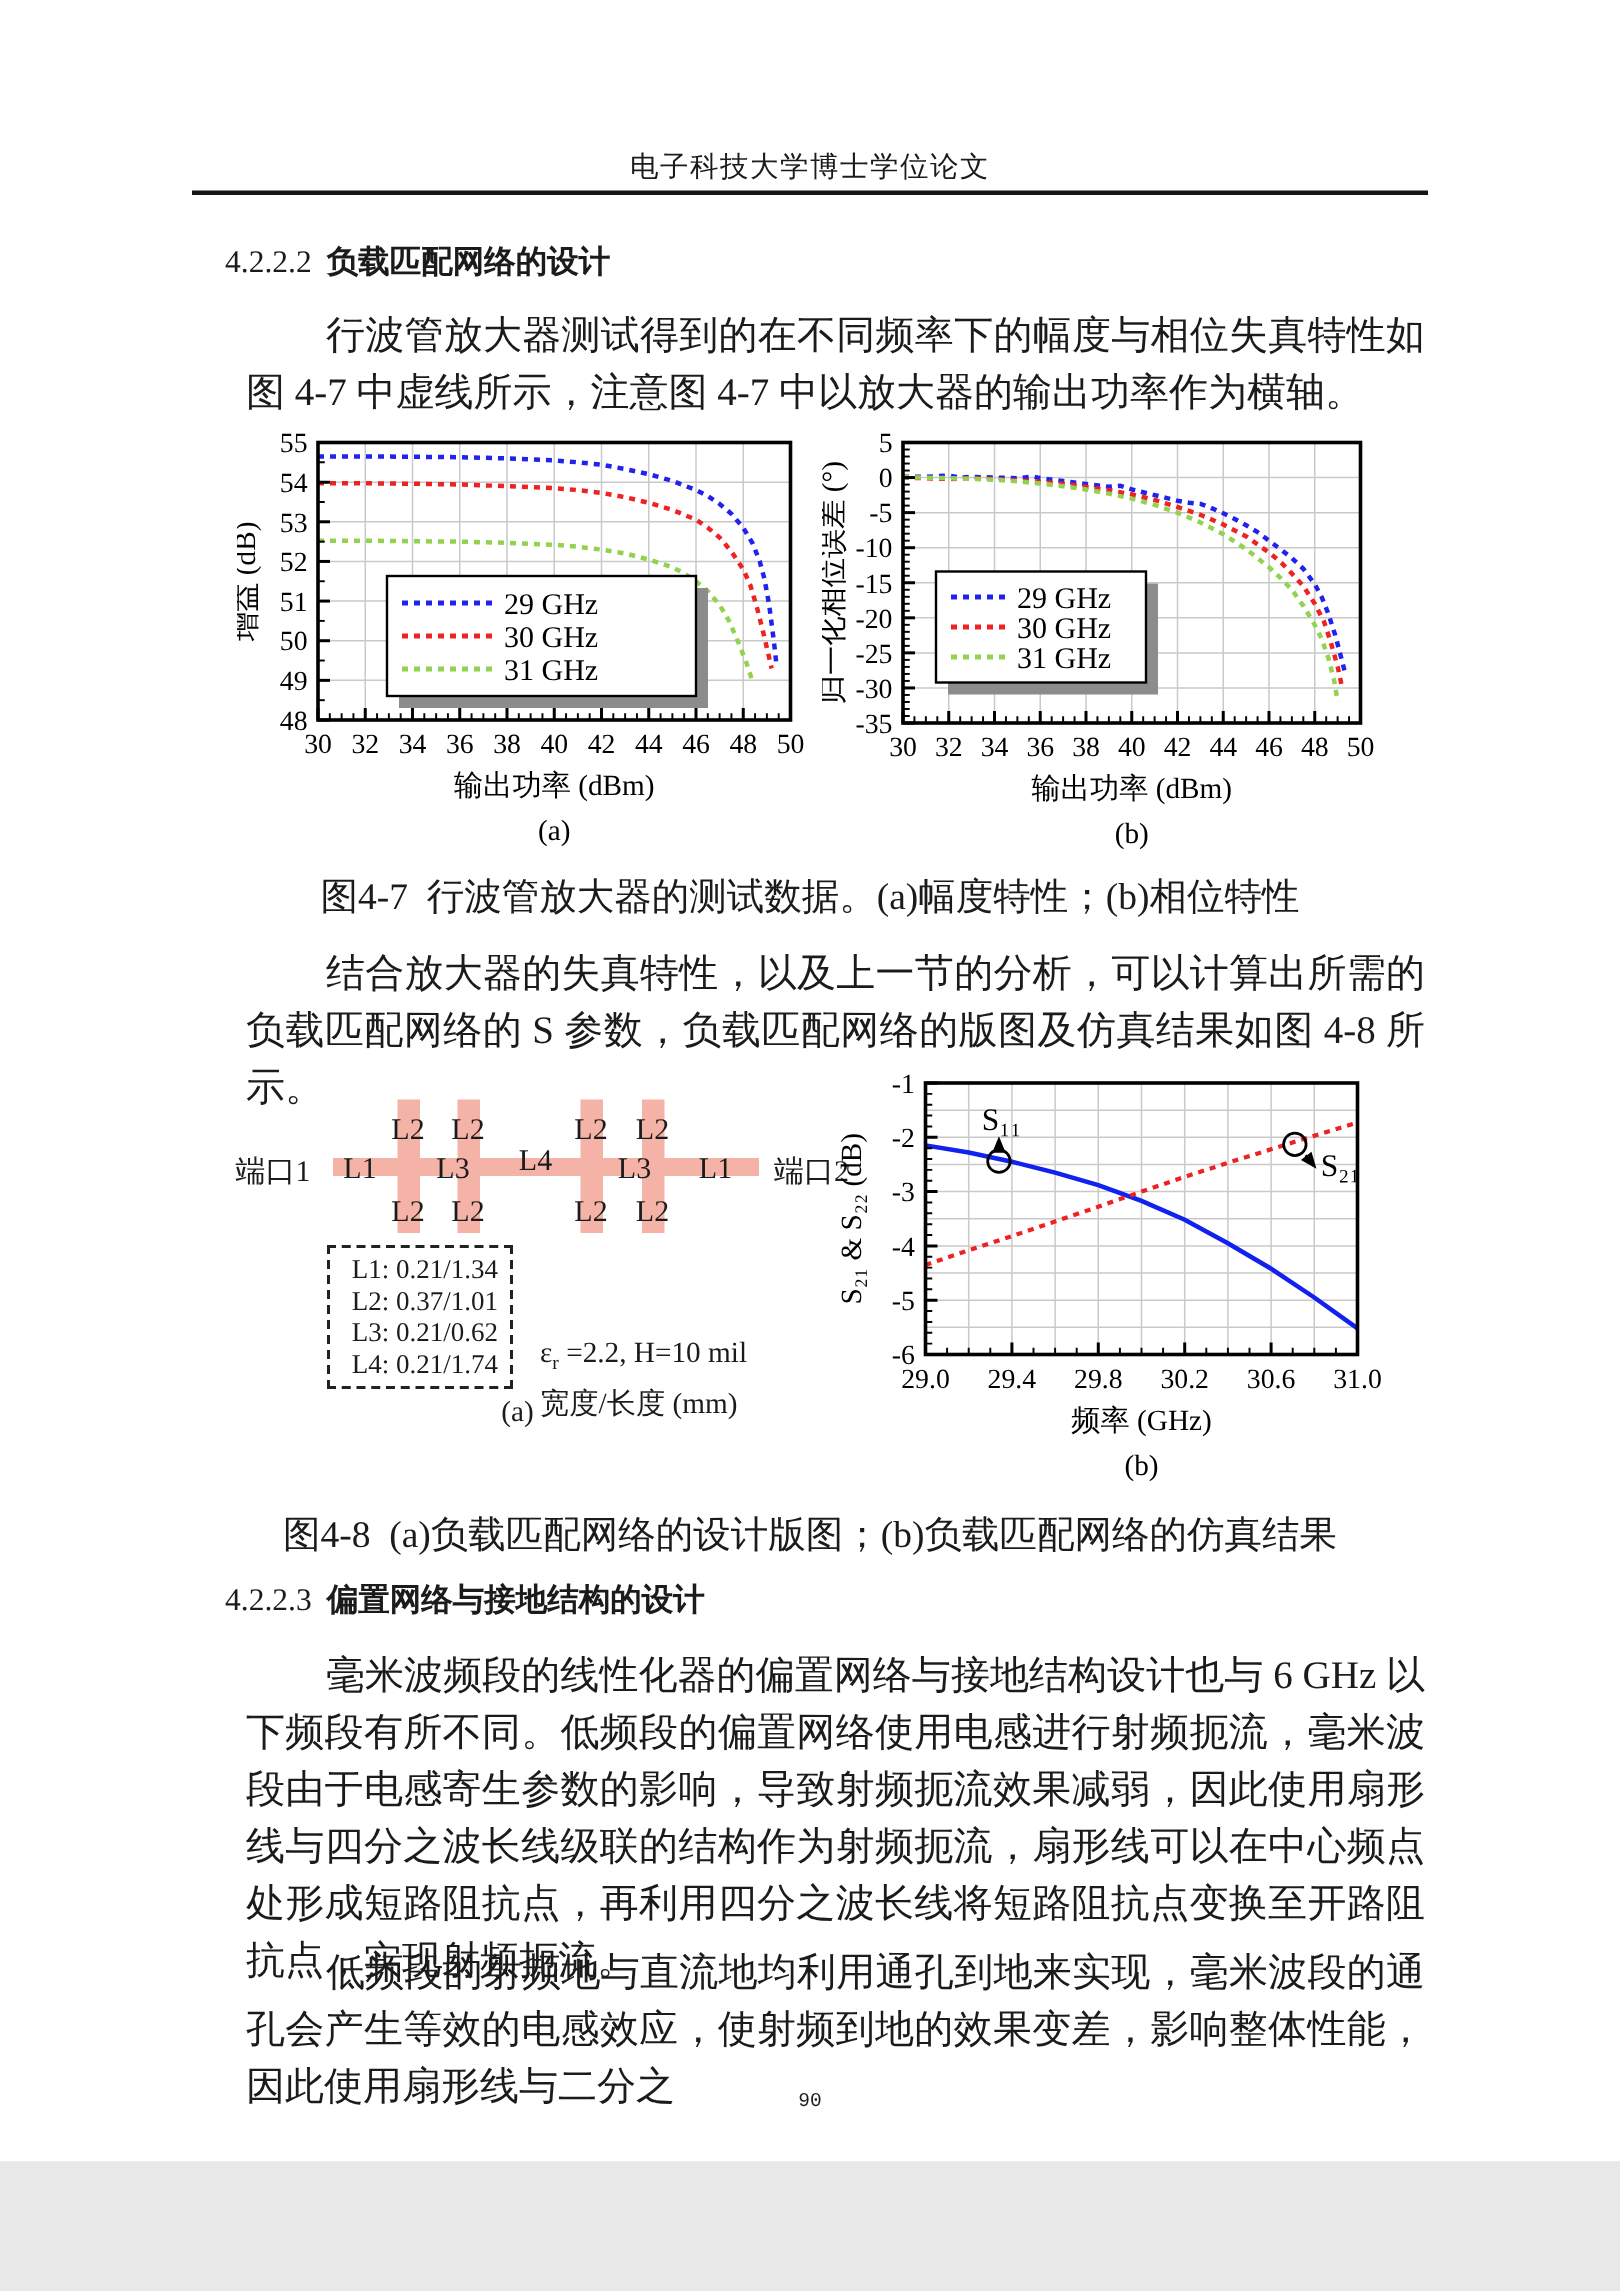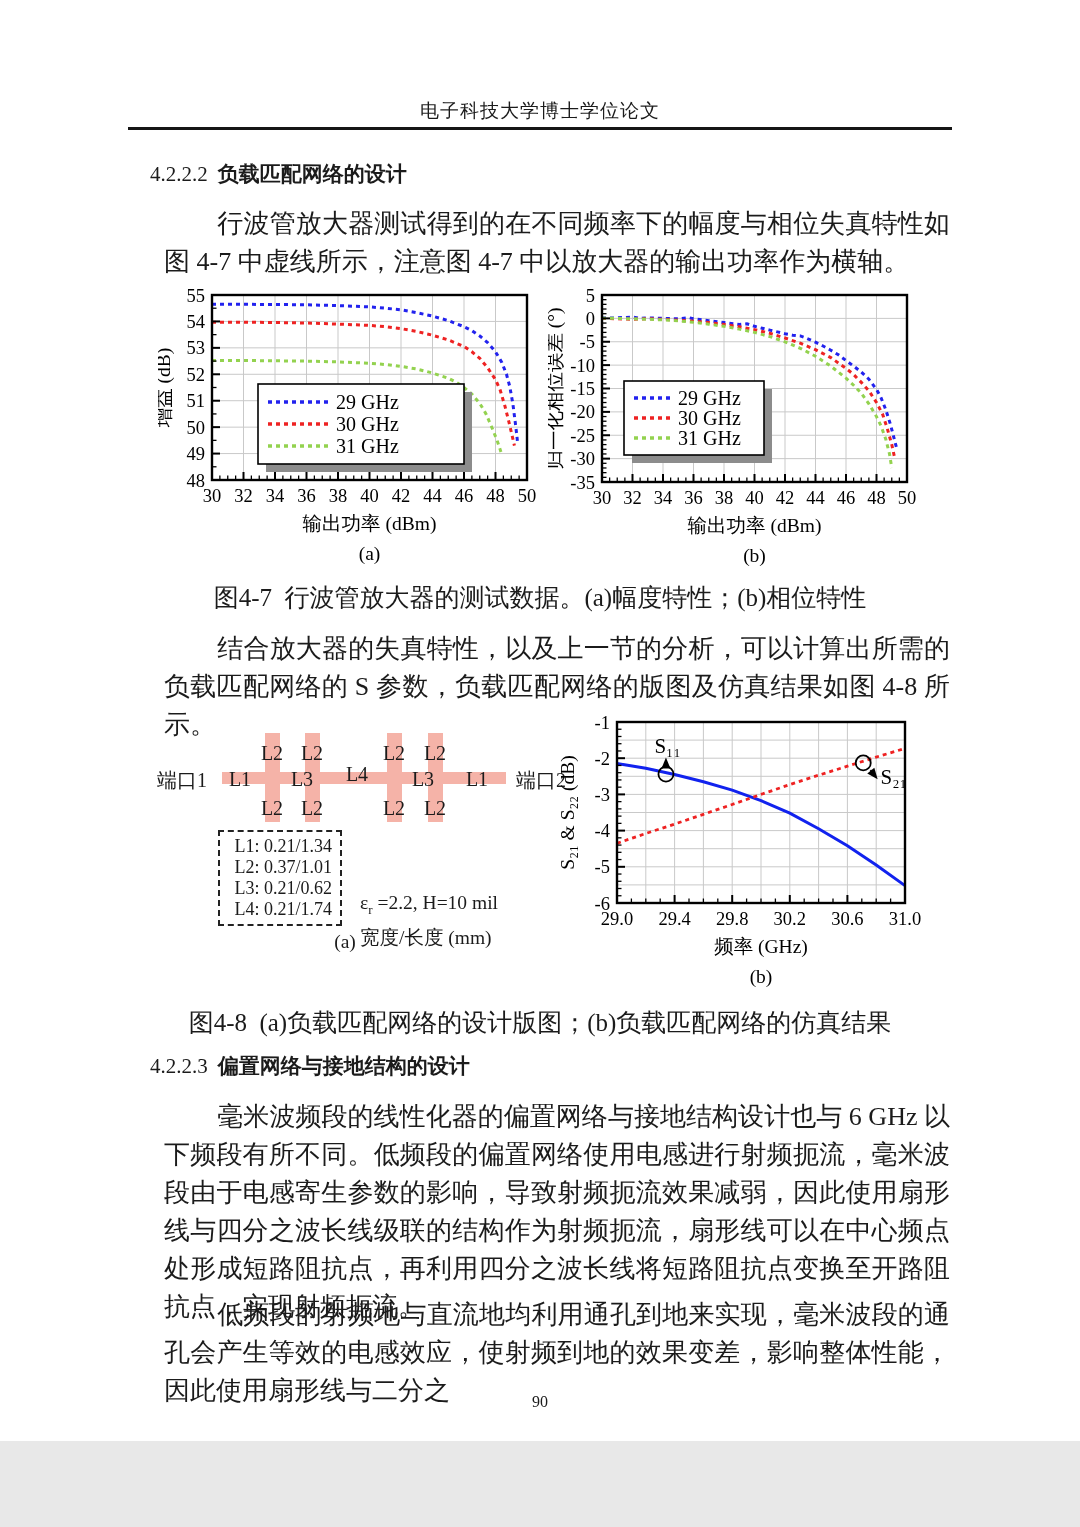--- a/index.html
+++ b/index.html
@@ -18,21 +18,21 @@
   svg text{fill:#000;}
   
   #ms-diagram{left:150px;top:715px;width:440px;height:255px;font-size:20px;}
   #ms-diagram .strip{position:absolute;background:#f5b3a8;}
   #ms-diagram .lab{position:absolute;transform:translateX(-50%);white-space:nowrap;}
   #ms-params{position:absolute;left:68px;top:115px;width:104px;border:2px dashed #222;
              padding:4px 8px;font-size:18px;line-height:21px;white-space:nowrap;text-align:right;}
   #ms-note{position:absolute;left:210px;top:135px;font-size:19.5px;line-height:28px;white-space:nowrap;margin-top:39px;}
   #ms-note sub{font-size:13px;}
   
-  #page-num{top:1393px;left:0;width:100%;font-size:16px;}
+  #page-num{top:1393px;left:0;width:100%;font-size:13px;font-family:Liberation Mono, monospace;}
   #footer-copy{top:1472px;left:35px;font-size:17px;color:#b5b5b5;white-space:nowrap;}
   #watermark{top:1456px;left:596px;height:54px;white-space:nowrap;}
   #wm-text{display:inline-block;vertical-align:middle;margin-left:4px;
            font-family:"Liberation Sans","DejaVu Sans",sans-serif;font-weight:bold;
            font-size:30px;letter-spacing:1px;color:#fbfbfb;
            text-shadow:2px 2px 1px #b9b9b9,-1px -1px 0 #efefef;}
 </style>
 </head>
 <body>
 

